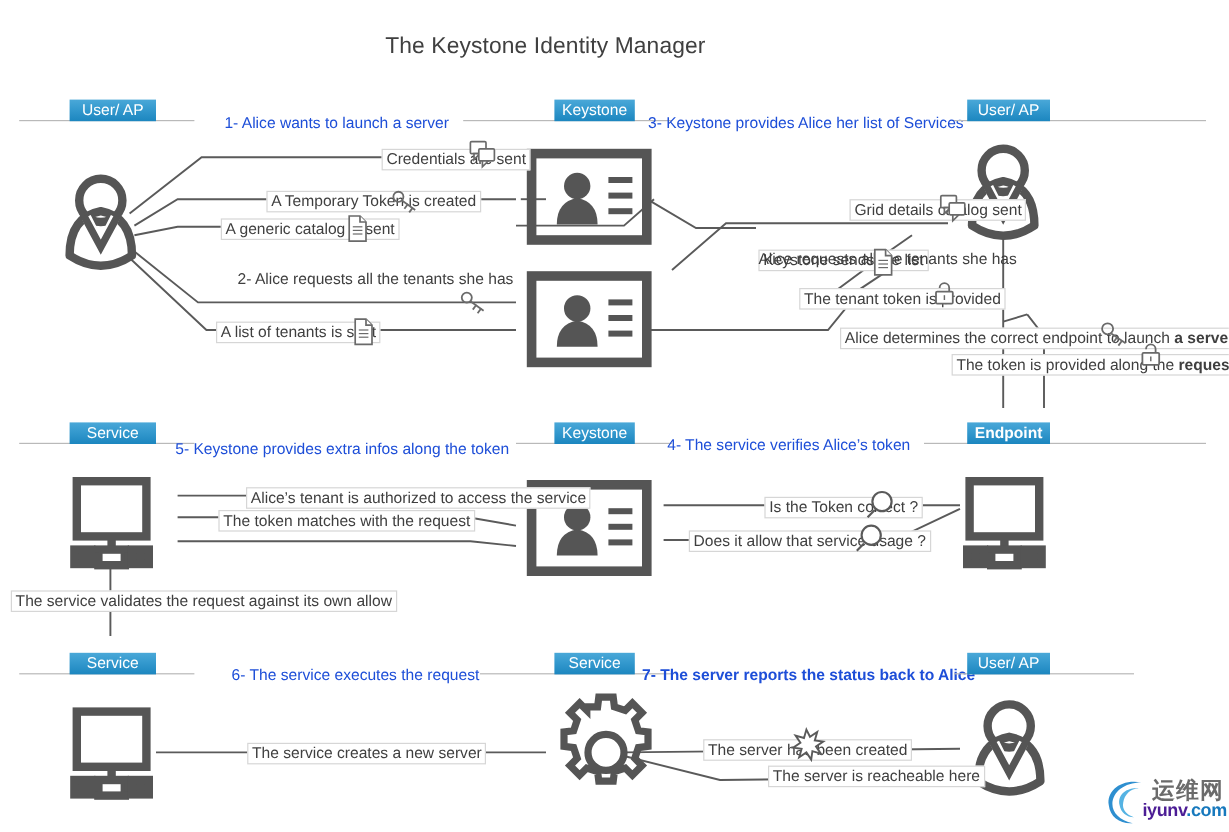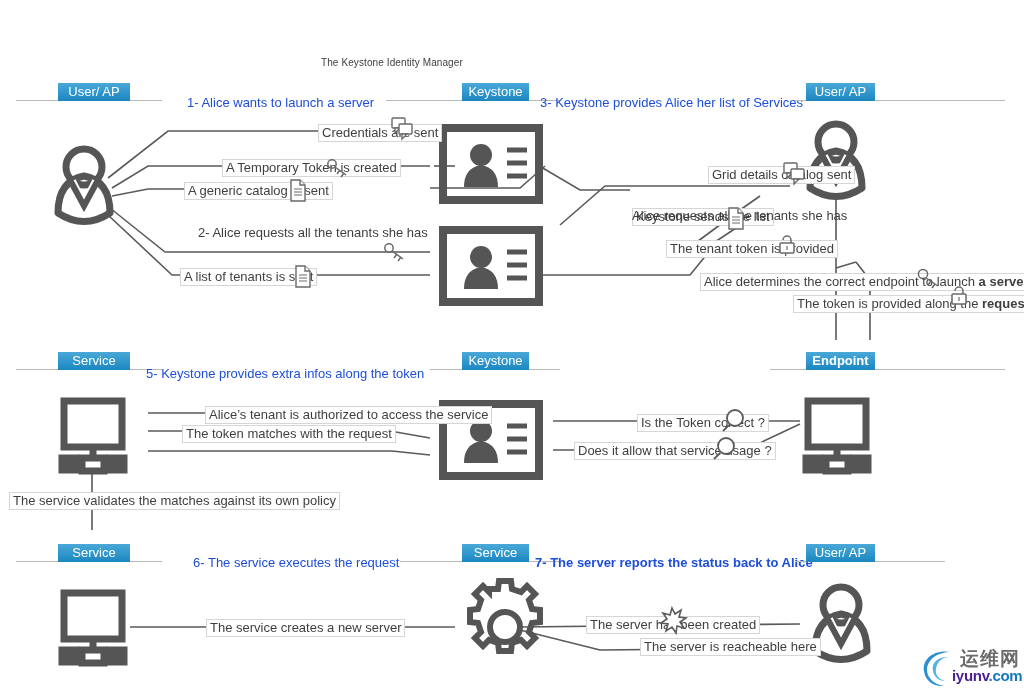--- a/index.html
+++ b/index.html
@@ -7,21 +7,21 @@
     font-family:"Liberation Sans", sans-serif;
     width:1024px;height:693px;position:relative;overflow:hidden;
     color:#3f3f3f;
     -webkit-font-smoothing:antialiased;
   }
   #canvas{position:absolute;inset:0;width:1024px;height:693px;}
   svg.layer{position:absolute;left:0;top:0;width:1024px;height:693px;pointer-events:none;}
 
   .title{
     position:absolute;left:321px;top:28px;
-    font-size:10px;color:#404040;letter-spacing:.1px;white-space:nowrap;margin-top:29px;
+    font-size:19px;color:#404040;letter-spacing:.1px;white-space:nowrap;
   }
 
   
   .lane-rule{position:absolute;height:1px;background:#b9b9b9;}
   .lane-tag{
     position:absolute;height:18px;line-height:18px;
     color:#ffffff;font-size:13px;text-align:center;
     background:linear-gradient(180deg,#4aa8d8 0%,#3499ce 45%,#1c86bf 100%);
     overflow:hidden;white-space:nowrap;
   }
@@ -204,20 +204,21 @@
   <div class="lane-tag" style="left:462px;top:83px;width:67px;">Keystone</div>
   <div class="lane-step" style="left:540px;top:95px;">3- Keystone provides Alice her list of Services</div>
   <div class="lane-rule" style="left:795px;top:100px;width:210px;"></div>
   <div class="lane-tag" style="left:806px;top:83px;width:69px;">User/ AP</div>
 
   <div class="lane-rule" style="left:16px;top:369px;width:146px;"></div>
   <div class="lane-tag" style="left:58px;top:352px;width:72px;">Service</div>
   <div class="lane-step" style="left:146px;top:366px;">5- Keystone provides extra infos along the token</div>
   <div class="lane-rule" style="left:430px;top:369px;width:130px;"></div>
   <div class="lane-tag" style="left:462px;top:352px;width:67px;">Keystone</div>
+  <div class="lane-step" style="left:556px;top:363px;">4- The service verifies Alice’s token</div>
   <div class="lane-rule" style="left:770px;top:369px;width:235px;"></div>
   <div class="lane-tag" style="left:806px;top:352px;width:69px;font-weight:bold;">Endpoint</div>
 
   <div class="lane-rule" style="left:16px;top:561px;width:146px;"></div>
   <div class="lane-tag" style="left:58px;top:544px;width:72px;">Service</div>
   <div class="lane-step" style="left:193px;top:555px;">6- The service executes the request</div>
   <div class="lane-rule" style="left:400px;top:561px;width:160px;"></div>
   <div class="lane-tag" style="left:462px;top:544px;width:67px;">Service</div>
   <div class="lane-step" style="left:535px;top:555px;font-weight:bold;">7- The server reports the status back to Alice</div>
   <div class="lane-rule" style="left:795px;top:561px;width:150px;"></div>
@@ -239,21 +240,21 @@
 
   <div class="lbl" style="left:700px;top:273px;">
     <span>Alice determines the correct endpoint to launch </span><b>a server</b>
   </div>
   <div class="lbl" style="left:793px;top:295px;">
     <span>The token is provided along the </span><b>request</b>
   </div>
 
   <div class="lbl" style="left:182px;top:425px;">The token matches with the request</div>
   <div class="lbl" style="left:205px;top:406px;">Alice’s tenant is authorized to access the service</div>
-  <div class="lbl" style="left:9px;top:492px;">The service validates the matches against its own policy</div>
+  <div class="lbl" style="left:9px;top:492px;">The service validates the request against its own allow</div>
   <div class="lbl" style="left:637px;top:414px;">Is the Token correct ?</div>
   <div class="lbl" style="left:574px;top:442px;">Does it allow that service usage ?</div>
 
   <div class="lbl" style="left:206px;top:619px;">The service creates a new server</div>
   <div class="lbl" style="left:586px;top:616px;">The server has been created</div>
   <div class="lbl" style="left:640px;top:638px;">The server is reacheable here</div>
 
   <svg class="layer" viewBox="0 0 1024 693" xmlns="http://www.w3.org/2000/svg">
 
     <g fill="#ffffff" stroke="#6a6a6a" stroke-width="1.4">

